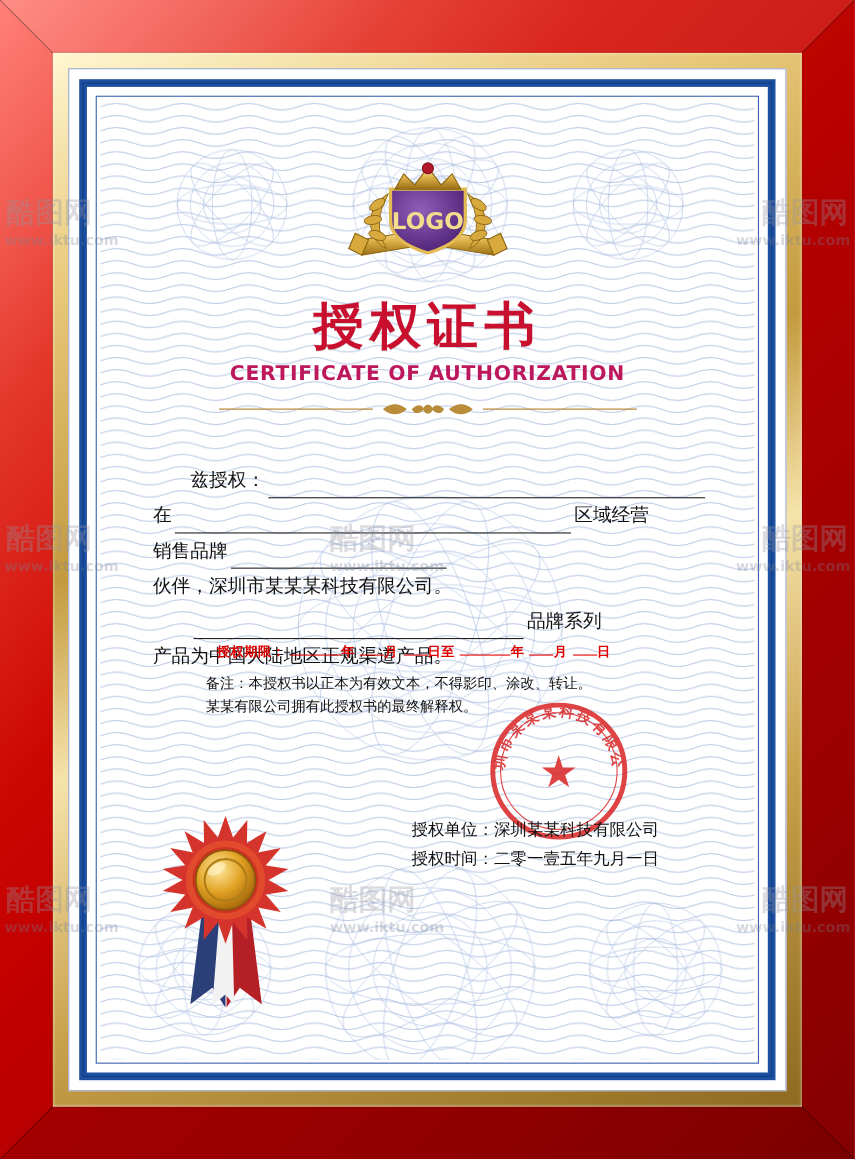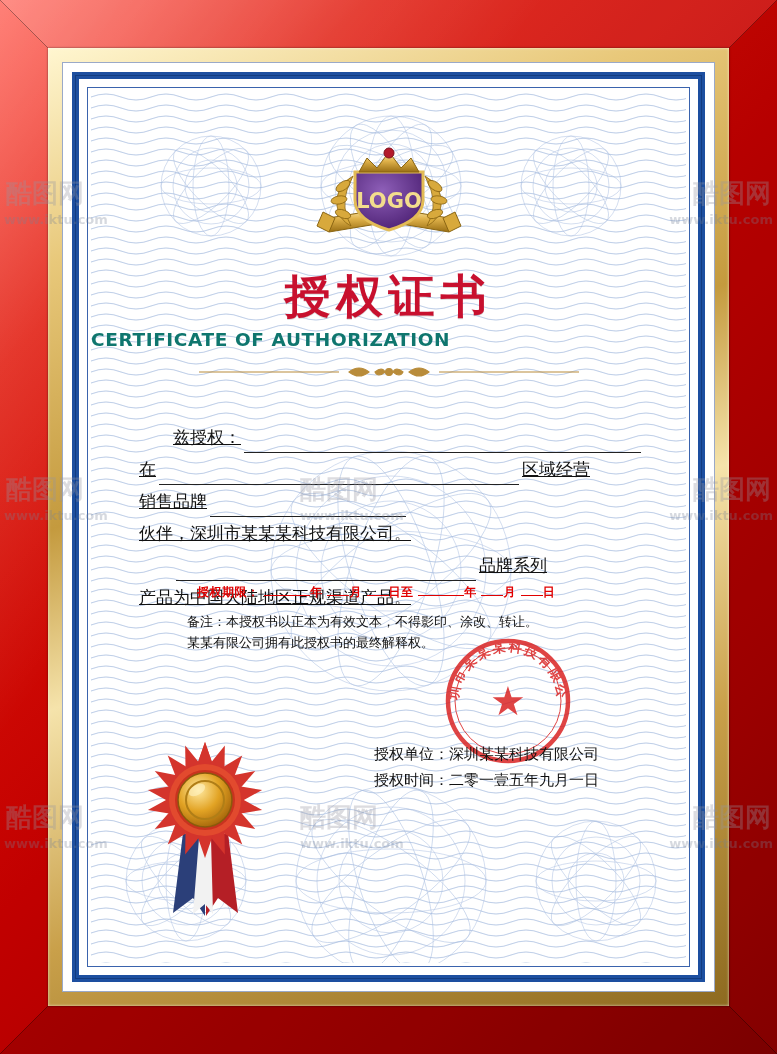--- a/index.html
+++ b/index.html
@@ -72,32 +72,32 @@
   .emblem{position:absolute;left:50%;top:55px;transform:translateX(-50%);width:200px;height:110px;}
 
   .title-cn{
     position:absolute;left:0;right:0;top:175px;text-align:center;
     font-size:46px;font-weight:bold;letter-spacing:6px;
     color:#c8102e;
     font-family:"DejaVu Sans","Liberation Sans",sans-serif;
     text-shadow:0 1px 0 rgba(0,0,0,.15);
   }
   .title-en{
-    position:absolute;left:0;right:0;top:238px;text-align:left;
-    font-size:18.5px;font-weight:bold;letter-spacing:.6px;color:#0f766e;
+    position:absolute;left:0;right:0;top:238px;text-align:center;
+    font-size:18.5px;font-weight:bold;letter-spacing:.6px;color:#be185d;
   }
   .divider{
     position:absolute;left:50%;top:272px;transform:translateX(-50%);
     width:380px;height:18px;
   }
 
   
   .body{
     position:absolute;left:48px;right:42px;top:330px;
-    color:#111;font-size:17px;line-height:32px;text-decoration:underline;
+    color:#111;font-size:17px;line-height:32px;
   }
   .ln{display:flex;align-items:flex-end;white-space:nowrap;}
   .fill{flex:1;border-bottom:1px solid #222;height:20px;margin:0 3px;}
   .fill.w2{flex:none;width:360px;}
   .fill.w3{flex:none;width:196px;}
   .fill.w4{flex:none;width:300px;}
   .indent{display:inline-block;width:34px;}
 
   .period{
     position:absolute;left:106px;top:490px;color:#e10000;font-size:12px;font-weight:bold;

